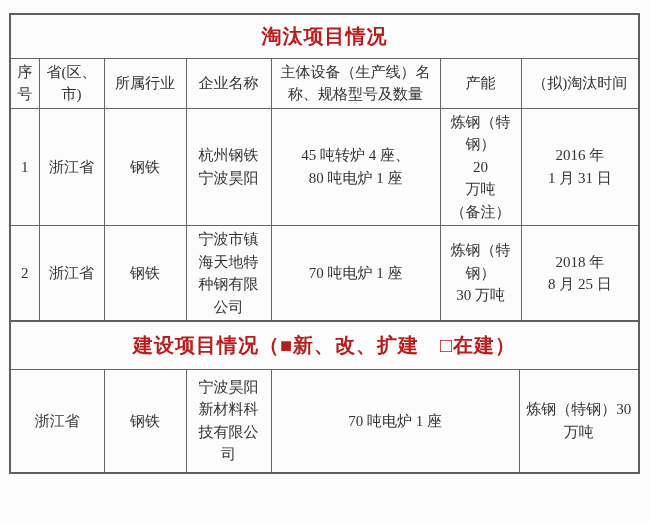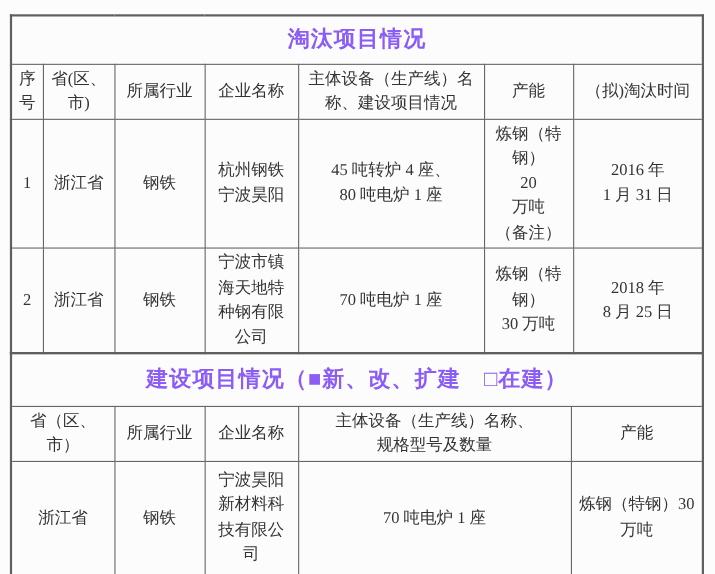--- a/index.html
+++ b/index.html
@@ -30,21 +30,21 @@
     vertical-align: middle;
     white-space: pre-line;
     font-size: 15px;
     line-height: 1.5;
     padding: 2px 3px;
     overflow: hidden;
   }
   td.title-cell {
     font-size: 20px;
     font-weight: bold;
-    color: #8b5cf6;
+    color: #b91c1c;
     letter-spacing: 1px;
     white-space: pre;
   }
   .t2 { margin-top: -2px; }
   
   .t1 .r-title  { height: 44px; }
   .t1 .r-head   { height: 50px; }
   .t1 .r-data1  { height: 112px; }
   .t1 .r-data2  { height: 92px; }
   .t2 .r-title  { height: 48px; padding-left: 20px; }
@@ -71,21 +71,21 @@
       <td colspan="7" class="title-cell">淘汰项目情况</td>
     </tr>
     <tr class="r-head">
       <td>序
 号</td>
       <td>省(区、
 市)</td>
       <td>所属行业</td>
       <td>企业名称</td>
       <td>主体设备（生产线）名
-称、建设项目情况</td>
+称、规格型号及数量</td>
       <td>产能</td>
       <td>（拟)淘汰时间</td>
     </tr>
     <tr class="r-data1">
       <td>1</td>
       <td>浙江省</td>
       <td>钢铁</td>
       <td>杭州钢铁
 宁波昊阳</td>
       <td>45 吨转炉 4 座、
@@ -121,28 +121,20 @@
       <col style="width:94px">
         <col style="width:82px">
         <col style="width:85px">
       <col style="width:248px">
         <col style="width:120px">
     </colgroup>
     <tbody>
         <tr class="r-title">
       <td colspan="5" class="title-cell">建设项目情况（■新、改、扩建　□在建）</td>
     </tr>
-    <tr class="r-head">
-      <td>省（区、市）</td>
-      <td>所属行业</td>
-      <td>企业名称</td>
-      <td>主体设备（生产线）名称、
-规格型号及数量</td>
-      <td>产能</td>
-    </tr>
     <tr class="r-data1">
       <td>浙江省</td>
       <td>钢铁</td>
       <td>宁波昊阳
 新材料科
 技有限公
 司</td>
       <td>70 吨电炉 1 座</td>
       <td>炼钢（特钢）30
 万吨</td>

